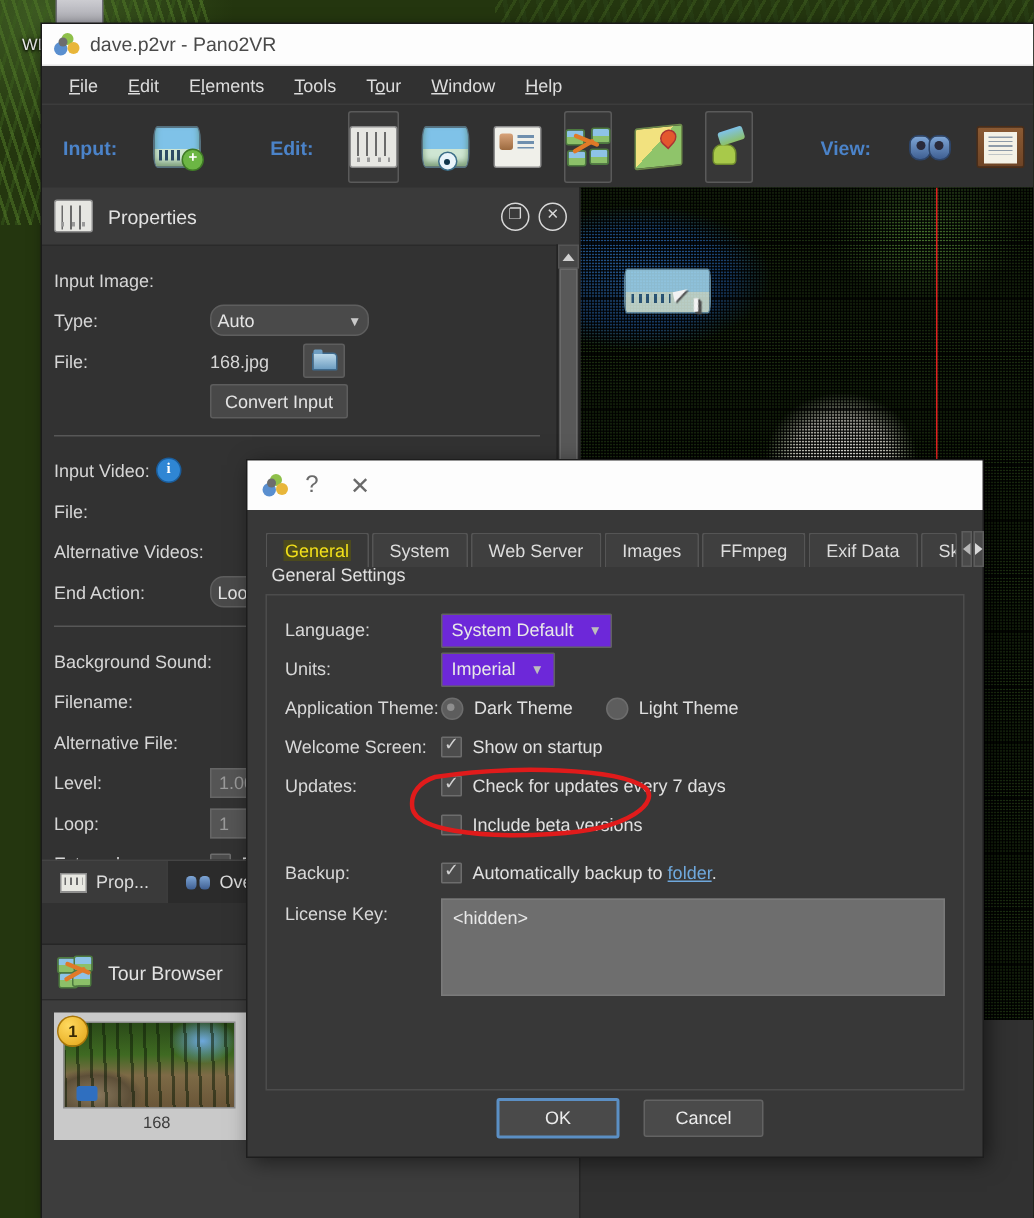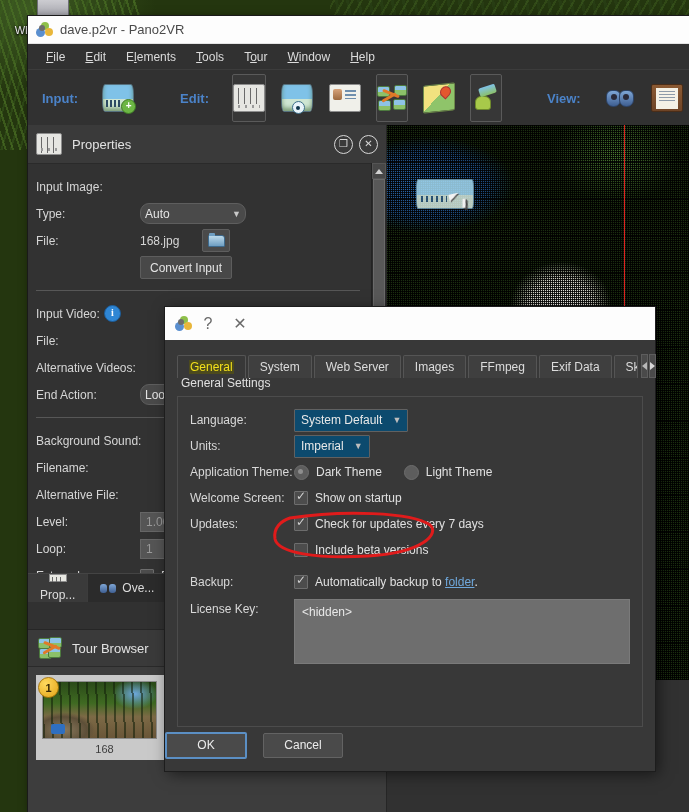--- a/index.html
+++ b/index.html
@@ -306,21 +306,21 @@
     border:1px solid #6a6a6a;
   }
   #panel-tabs{
     position:absolute;left:0;bottom:0;width:358px;height:28px;display:flex;
     background:#2b2b2b;border-top:1px solid #444;
   }
   .ptab{
     display:flex;align-items:center;gap:6px;padding:0 12px;color:#dcdcdc;font-size:12px;
     border-right:1px solid #3c3c3c;
   }
-  .ptab.active{background:#3a3a3a;flex-direction:column;}
+  .ptab.active{background:#3a3a3a;}
   .mini-slider{
     width:16px;height:11px;background:#e8e8e2;border:1px solid #8d8d8d;position:relative;
   }
   .mini-slider:after{
     content:"";position:absolute;left:2px;top:2px;right:2px;height:5px;
     background:repeating-linear-gradient(90deg,#6a6a6a 0 1px,transparent 1px 4px);
   }
   .mini-binoc{width:16px;height:11px;position:relative;}
   .mini-binoc i{
     position:absolute;top:1px;width:7px;height:9px;border-radius:3px;
@@ -401,21 +401,21 @@
   #dlg-body{position:absolute;left:0;right:0;top:59px;bottom:52px;padding:0 12px;}
   #gs-title{color:#e0e0e0;font-size:12px;margin:10px 0 6px 4px;}
   #gs-box{
     border:1px solid #4c4c4c;height:309px;padding:10px 12px;position:relative;
   }
   .srow{display:flex;align-items:center;min-height:26px;}
   .slab{width:104px;color:#d8d8d8;font-size:12px;flex:0 0 auto;}
   .slab.hl{background:#4c4a1d;color:#f2e01a;width:auto;padding:1px 4px;margin-right:auto;}
   .slab-wrap{width:104px;flex:0 0 auto;display:flex;}
   .scombo{
-    background:#0c4a6e;border:1px solid #616161;color:#e8e8e8;height:21px;
+    background:#6d28d9;border:1px solid #616161;color:#e8e8e8;height:21px;
     display:inline-flex;align-items:center;padding:0 6px;font-size:12px;border-radius:1px;
   }
   .scombo .arrow{margin-left:10px;color:#bdbdbd;font-size:9px;}
   .radio{
     width:13px;height:13px;border-radius:50%;background:#5d5d5d;border:1px solid #6d6d6d;
     display:inline-block;position:relative;flex:0 0 auto;margin-right:7px;
   }
   .radio.sel:after{
     content:"";position:absolute;left:3px;top:3px;width:5px;height:5px;border-radius:50%;
     background:#8e8e8e;
@@ -424,21 +424,21 @@
   .ck-row{display:flex;align-items:center;}
   .ck-row.hilite{background:#4c4a1d;padding:1px 6px 1px 2px;border-radius:1px;}
   .ck-row.hilite .ck-label{color:#f2e01a;}
   a.linkish{color:#6fa8dc;}
   #license-box{
     background:#6e6e6e;border:1px solid #7a7a7a;height:53px;margin-left:0;flex:1;
     color:#e8e8e8;font-size:12px;padding:5px 7px;
   }
   #dlg-footer{
     position:absolute;left:0;right:0;bottom:0;height:52px;display:flex;
-    align-items:center;justify-content:flex-start;gap:16px;padding-right:16px;
+    align-items:center;justify-content:center;gap:16px;padding-right:16px;padding-left:36px;
   }
   .dbtn{
     width:78px;height:23px;display:flex;align-items:center;justify-content:center;
     background:#4a4a4a;border:1px solid #636363;color:#ececec;font-size:12px;border-radius:2px;
   }
   .dbtn.primary{border:2px solid #5b8fc4;}
 
   
   #annotation{position:absolute;left:272px;top:500px;width:168px;height:52px;pointer-events:none;}
 </style>

